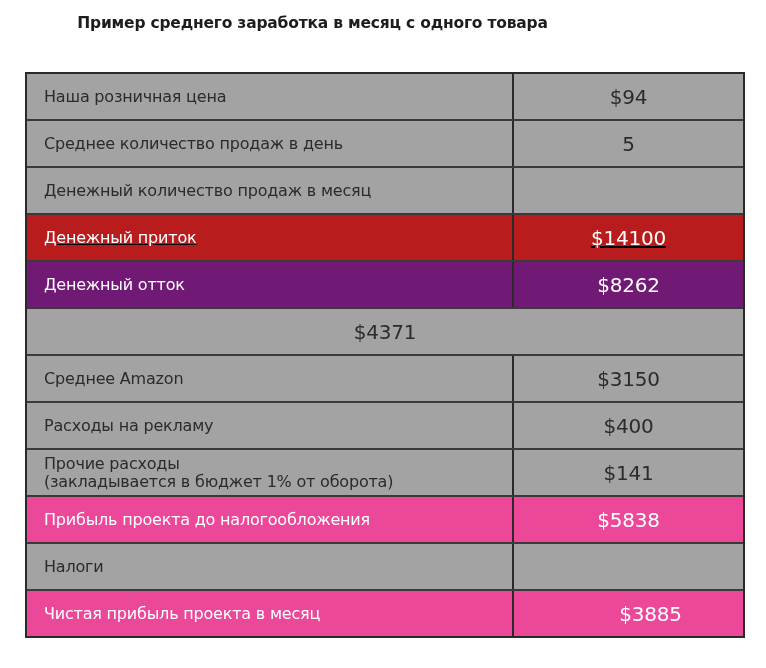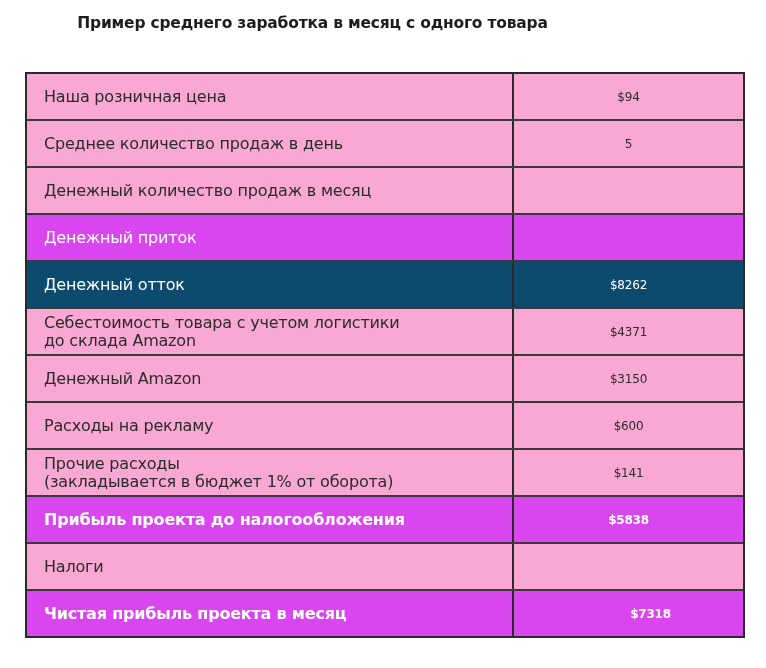--- a/index.html
+++ b/index.html
@@ -56,80 +56,79 @@
       line-height: 18px;
       color: #2b2b2b;
       white-space: pre-line;
       letter-spacing: -0.2px;
     }
     .cell-value {
       flex: 1;
       display: flex;
       align-items: center;
       justify-content: center;
-      font-size: 12px;
+      font-size: 20px;
       color: #2b2b2b;
       letter-spacing: -0.2px;
     }
-    .row.green { background: #d946ef; }
-    .row.orange { background: #0c4a6e; }
-    .row.dark { background: #d946ef; font-weight: bold; }
+    .row.green { background: #b91c1c; text-decoration: underline; }
+    .row.orange { background: #701a75; }
+    .row.dark { background: #ec4899; }
     .row.green .cell-label, .row.green .cell-value,
     .row.orange .cell-label, .row.orange .cell-value,
     .row.dark .cell-label, .row.dark .cell-value {
       color: #ffffff;
     }
-    .row.white { background: #f9a8d4; }
+    .row.white { background: #a3a3a3; }
   </style>
 </head>
 <body>
 
 <div class="title">Пример среднего заработка в месяц с одного товара</div>
 
 <div class="table">
   <div class="row white">
     <div class="cell-label">Наша розничная цена</div>
     <div class="cell-value">$94</div>
   </div>
   <div class="row white">
     <div class="cell-label">Среднее количество продаж в день</div>
     <div class="cell-value">5</div>
   </div>
   <div class="row white">
     <div class="cell-label">Денежный количество продаж в месяц</div>
   </div>
   <div class="row green">
     <div class="cell-label">Денежный приток</div>
+    <div class="cell-value">$14100</div>
   </div>
   <div class="row orange">
     <div class="cell-label">Денежный отток</div>
     <div class="cell-value">$8262</div>
   </div>
   <div class="row white">
-    <div class="cell-label">Себестоимость товара с учетом логистики
-до склада Amazon</div>
     <div class="cell-value">$4371</div>
   </div>
   <div class="row white">
-    <div class="cell-label">Денежный Amazon</div>
+    <div class="cell-label">Среднее Amazon</div>
     <div class="cell-value">$3150</div>
   </div>
   <div class="row white">
     <div class="cell-label">Расходы на рекламу</div>
-    <div class="cell-value">$600</div>
+    <div class="cell-value">$400</div>
   </div>
   <div class="row white">
     <div class="cell-label">Прочие расходы
 (закладывается в бюджет 1% от оборота)</div>
     <div class="cell-value">$141</div>
   </div>
   <div class="row dark">
     <div class="cell-label">Прибыль проекта до налогообложения</div>
     <div class="cell-value">$5838</div>
   </div>
   <div class="row white">
     <div class="cell-label">Налоги</div>
   </div>
   <div class="row dark">
     <div class="cell-label">Чистая прибыль проекта в месяц</div>
-    <div class="cell-value">$7318</div>
+    <div class="cell-value">$3885</div>
   </div>
 </div>
 
 </body></html>

